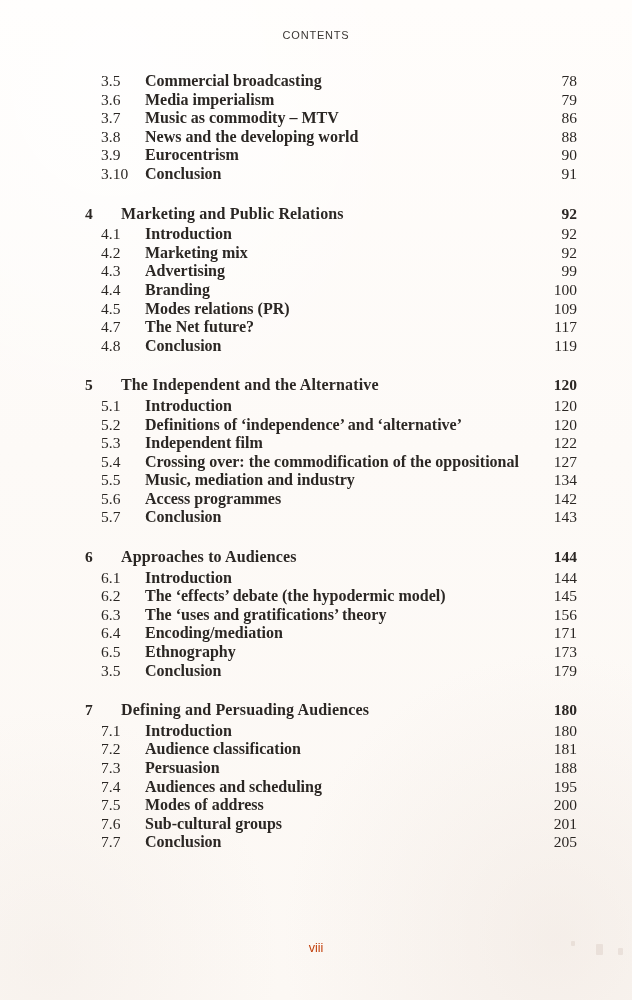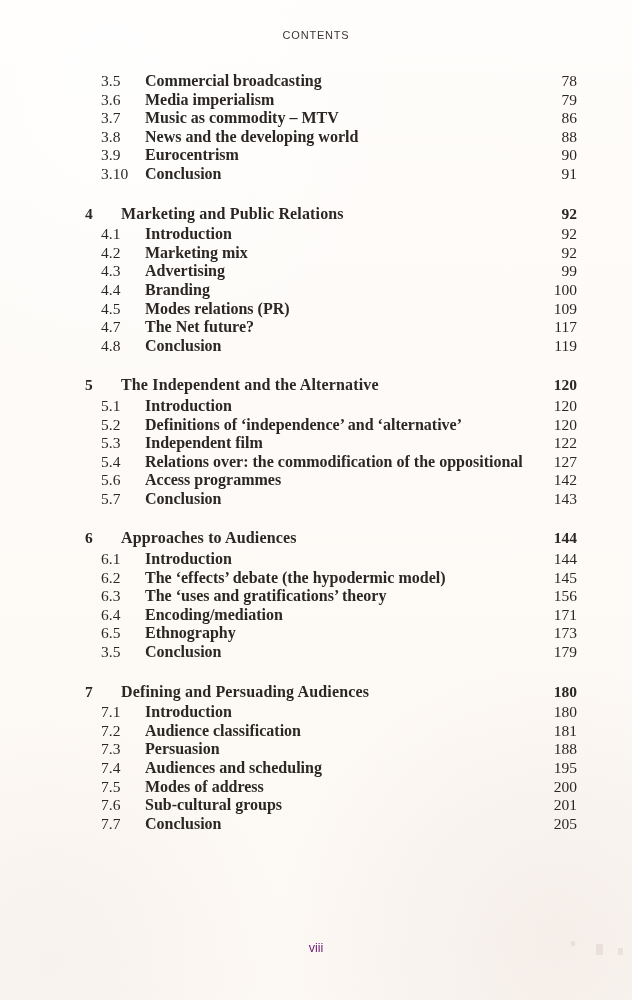--- a/index.html
+++ b/index.html
@@ -99,21 +99,21 @@
     padding-left: 22px;
   }
   .folio {
     position: absolute;
     top: 941px;
     left: 0;
     width: 632px;
     text-align: center;
     font-family: "Liberation Sans", "DejaVu Sans", sans-serif;
     font-size: 12.5px;
-    color: #701a75;
+    color: #c2410c;
   }
   .speck {
     position: absolute;
     background: rgba(205,190,180,0.30);
     pointer-events: none;
     border-radius: 1px;
   }
 </style>
 </head>
 <body>
@@ -214,22 +214,27 @@
           <span class="title">Definitions of ‘independence’ and ‘alternative’</span>
           <span class="page">120</span>
         </div>
         <div class="row section">
           <span class="num">5.3</span>
           <span class="title">Independent film</span>
           <span class="page">122</span>
         </div>
         <div class="row section">
           <span class="num">5.4</span>
-          <span class="title">Relations over: the commodification of the oppositional</span>
+          <span class="title">Crossing over: the commodification of the oppositional</span>
           <span class="page">127</span>
+        </div>
+        <div class="row section">
+          <span class="num">5.5</span>
+          <span class="title">Music, mediation and industry</span>
+          <span class="page">134</span>
         </div>
         <div class="row section">
           <span class="num">5.6</span>
           <span class="title">Access programmes</span>
           <span class="page">142</span>
         </div>
         <div class="row section">
           <span class="num">5.7</span>
           <span class="title">Conclusion</span>
           <span class="page">143</span>

